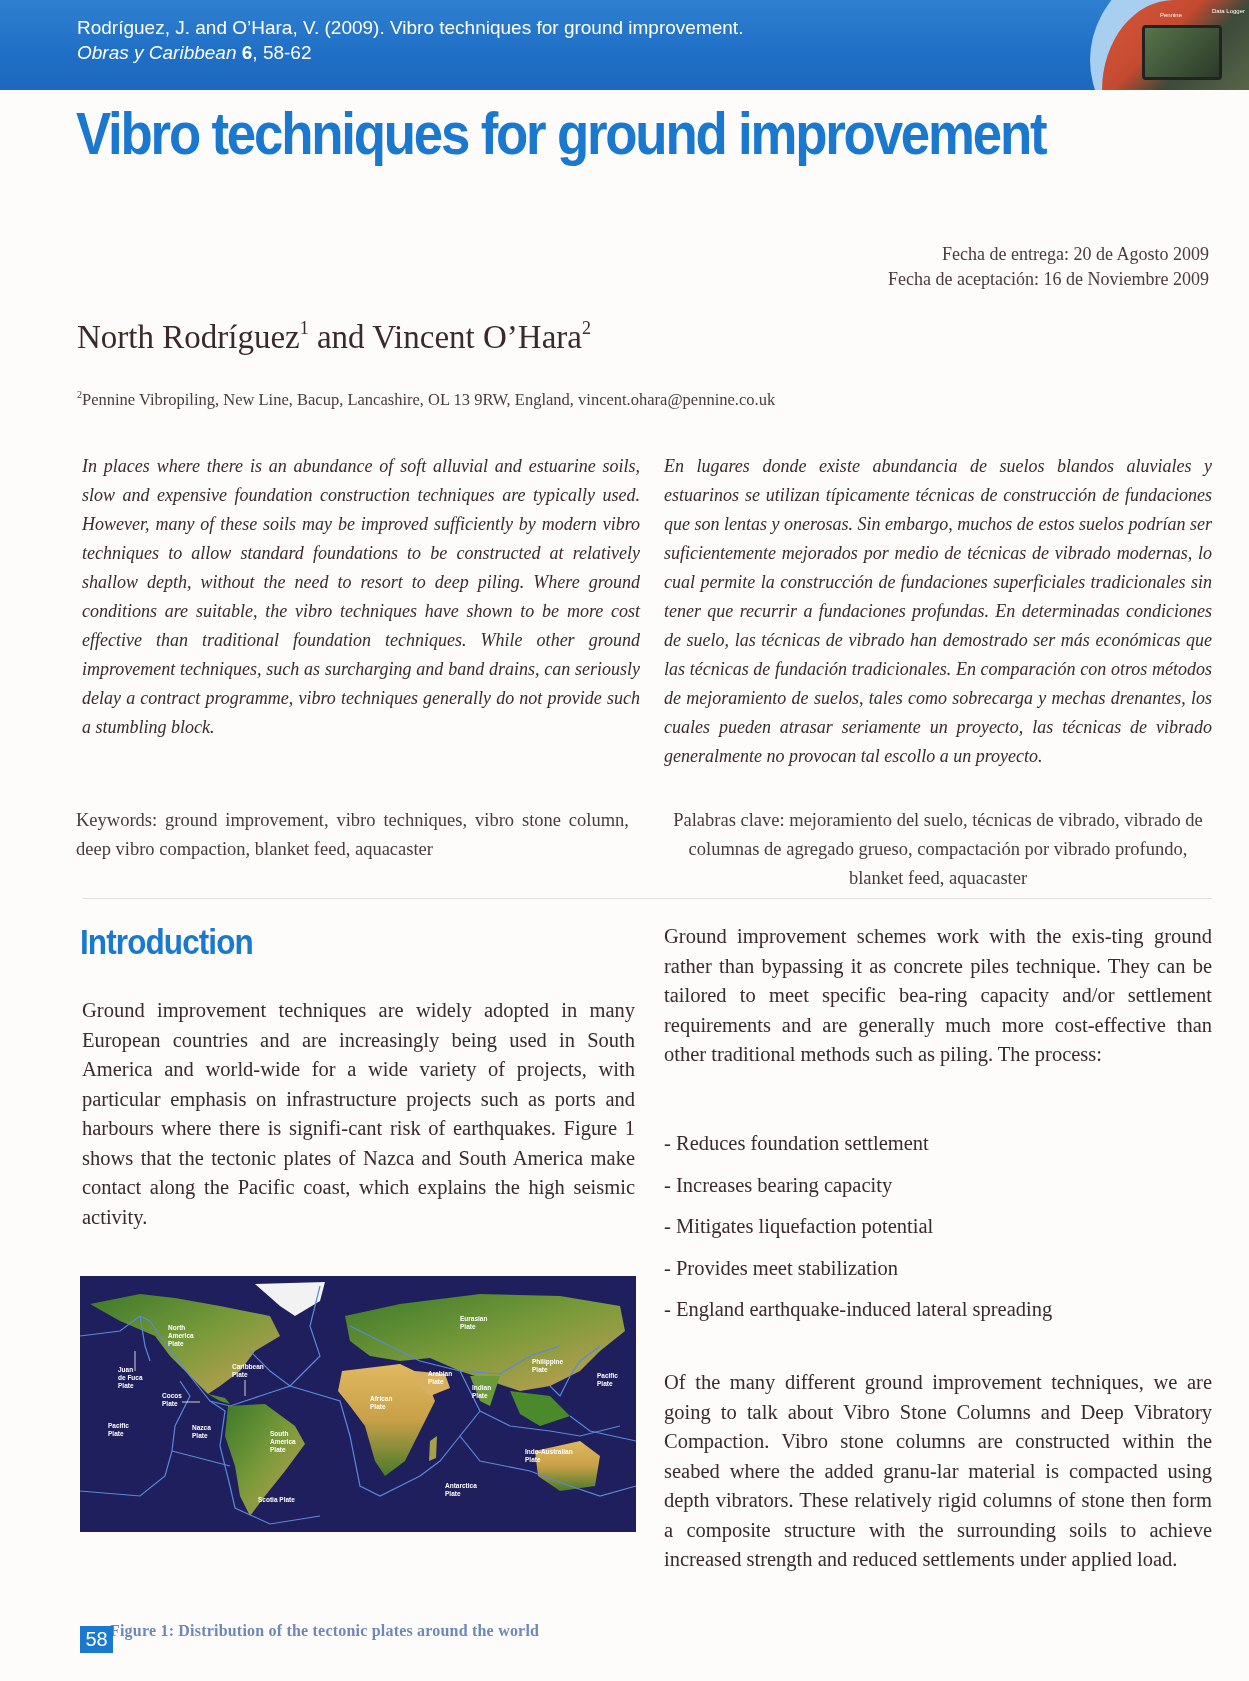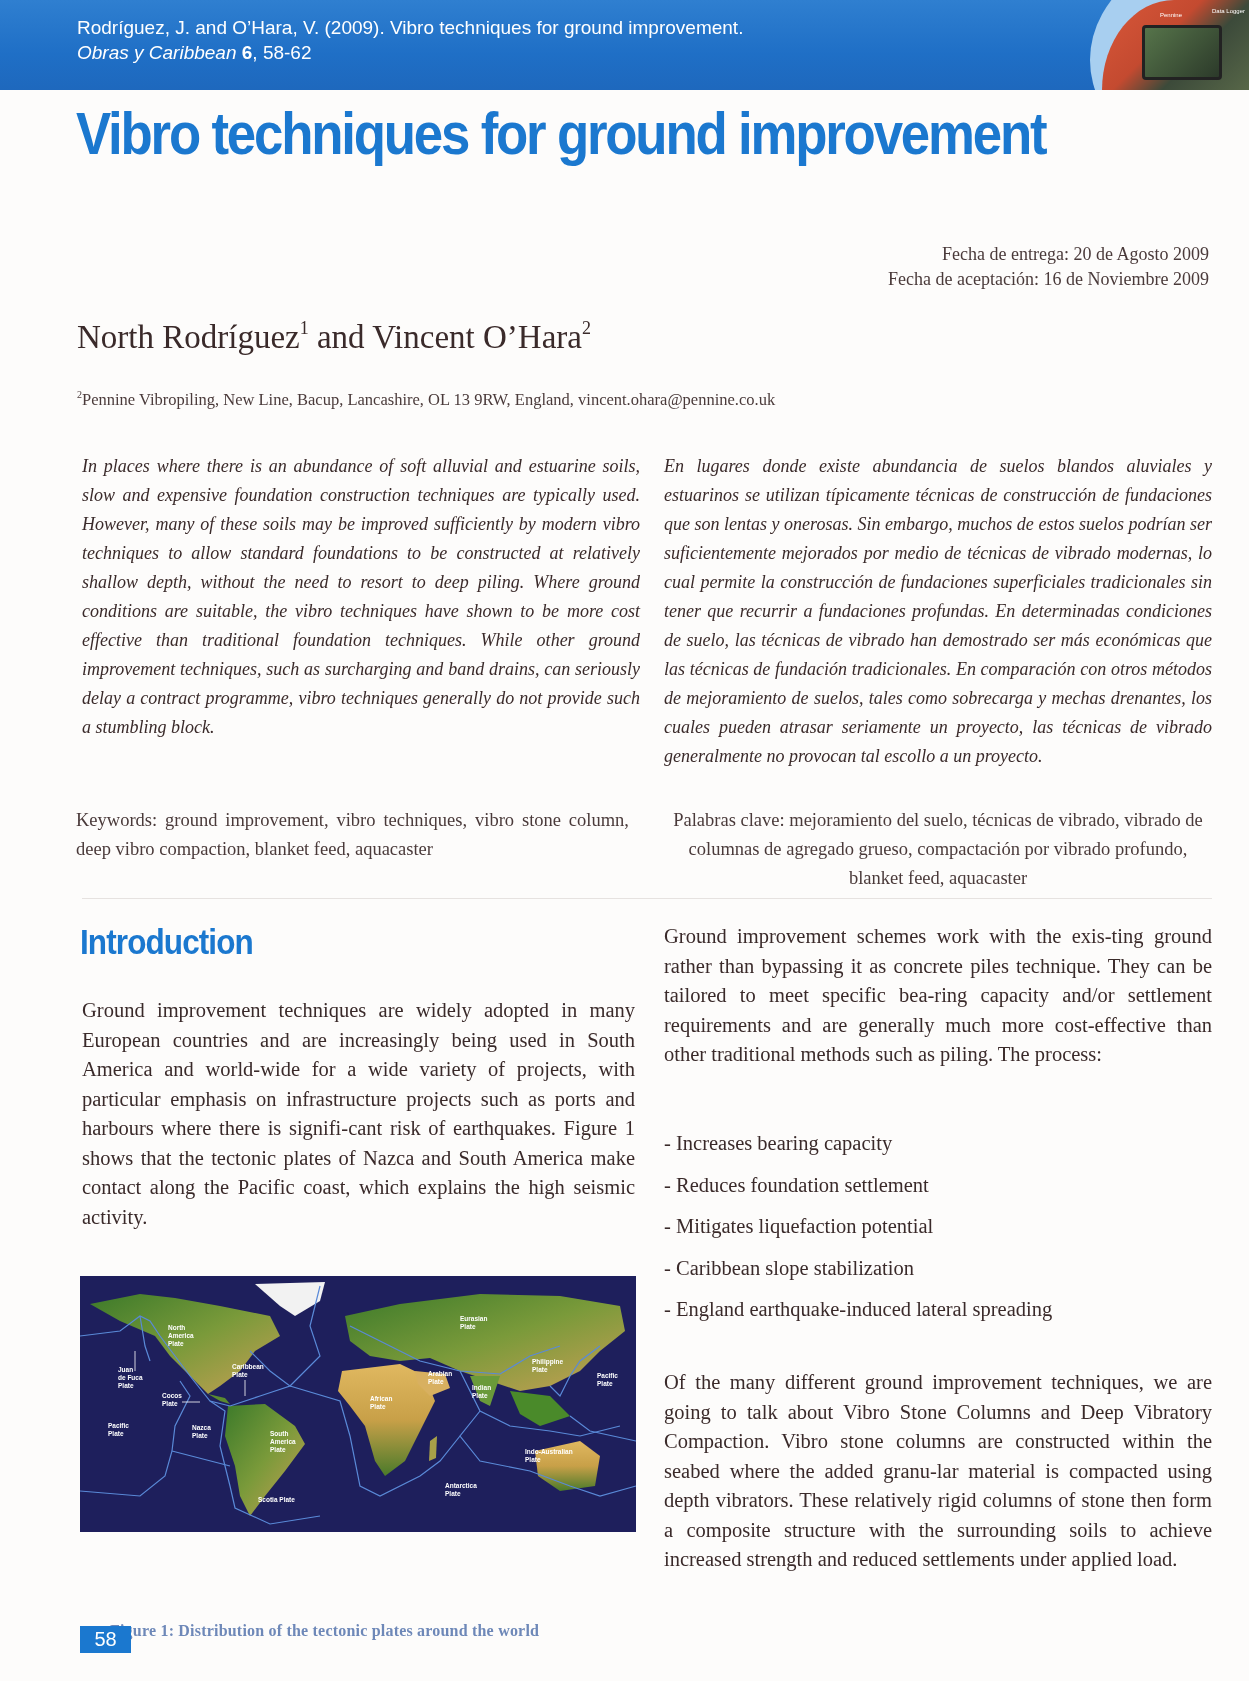--- a/index.html
+++ b/index.html
@@ -55,21 +55,21 @@
 
   .bullets { position: absolute; left: 664px; top: 1129px; list-style: none; font-size: 20.5px; color: #3a2a2a; }
   .bullets li { height: 41.5px; line-height: 29px; }
 
   .map { position: absolute; left: 80px; top: 1276px; width: 556px; height: 256px; background: #1e1f5c; overflow: hidden; }
   .map svg { display: block; }
   .map-label { font-family: "Liberation Sans", "DejaVu Sans", sans-serif; font-weight: bold; font-size: 6.5px; fill: #ffffff; }
 
   .fig-caption { position: absolute; left: 110px; top: 1622px; font-size: 16px; color: #6e88b8; letter-spacing: 0.2px; font-weight: bold; }
 
-  .page-num { position: absolute; left: 80px; top: 1626px; width: 51px; height: 27px; background: #1b78cf; color: #ffffff;
+  .page-num { position: absolute; left: 80px; top: 1626px; width: 33px; height: 27px; background: #1b78cf; color: #ffffff;
     font-family: "Liberation Sans", "DejaVu Sans", sans-serif; font-size: 20px; text-align: center; line-height: 27px; }
 </style>
 </head>
 <body>
 
 <div class="banner">
   <div class="citation">
     <div>Rodríguez, J. and O’Hara, V. (2009). Vibro techniques for ground improvement.</div>
     <div>
       <span class="journal">Obras y Caribbean</span>
@@ -104,24 +104,24 @@
 
 <p class="keywords en">Keywords: ground improvement, vibro techniques, vibro stone column, deep vibro compaction, blanket feed, aquacaster</p>
 <p class="keywords es">Palabras clave: mejoramiento del suelo, técnicas de vibrado, vibrado de columnas de agregado grueso, compactación por vibrado profundo,  blanket feed, aquacaster</p>
 <div class="kw-divider"></div>
 
 <h2 class="section-h">Introduction</h2>
 <p class="body-text intro-p">Ground improvement techniques are widely adopted in many European countries and are increasingly being used in South America and world-wide for a wide variety of projects, with particular emphasis on infrastructure projects such as ports and harbours where there is signifi-cant risk of earthquakes. Figure 1 shows that the tectonic plates of Nazca and South America make contact along the Pacific coast, which explains the high seismic activity.</p>
 
 <p class="body-text right-p1">Ground improvement schemes work with the exis-ting ground rather than bypassing it as concrete piles technique. They can be tailored to meet specific bea-ring capacity and/or settlement requirements and are generally much more cost-effective than other traditional methods such as piling. The process:</p>
 <ul class="bullets">
+  <li>- Reduces foundation settlement</li>
   <li>- Increases bearing capacity</li>
-  <li>- Reduces foundation settlement</li>
   <li>- Mitigates liquefaction potential</li>
-  <li>- Caribbean slope stabilization</li>
+  <li>- Provides meet stabilization</li>
   <li>- England earthquake-induced lateral spreading</li>
 </ul>
 <p class="body-text right-p2">Of the many different ground improvement techniques, we are going to talk about Vibro Stone Columns and Deep Vibratory Compaction. Vibro stone columns are constructed within the seabed where the added granu-lar material is compacted using depth vibrators. These relatively rigid columns of stone then form a composite structure with the surrounding soils to achieve increased strength and reduced settlements under applied load.</p>
 
 <div class="map">
   <svg width="556" height="256" viewBox="0 0 556 256">
     <defs>
       <linearGradient id="land" x1="0" y1="0" x2="1" y2="1">
         <stop offset="0" stop-color="#3c7a2a"></stop>
         <stop offset="0.5" stop-color="#7a9a3a"></stop>

